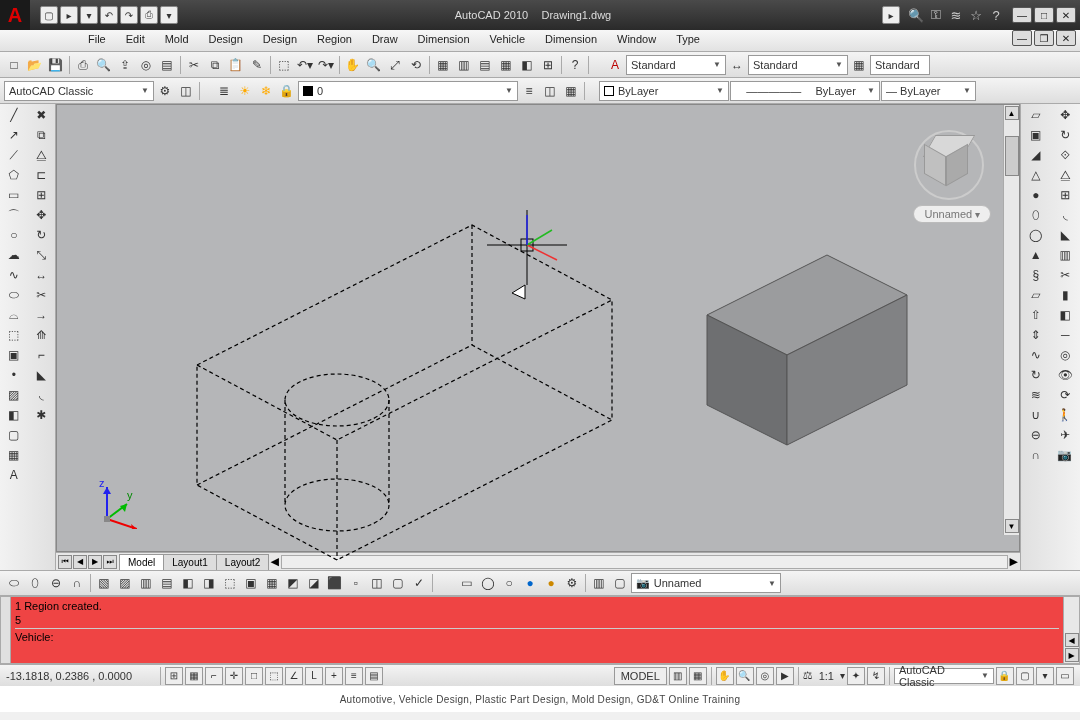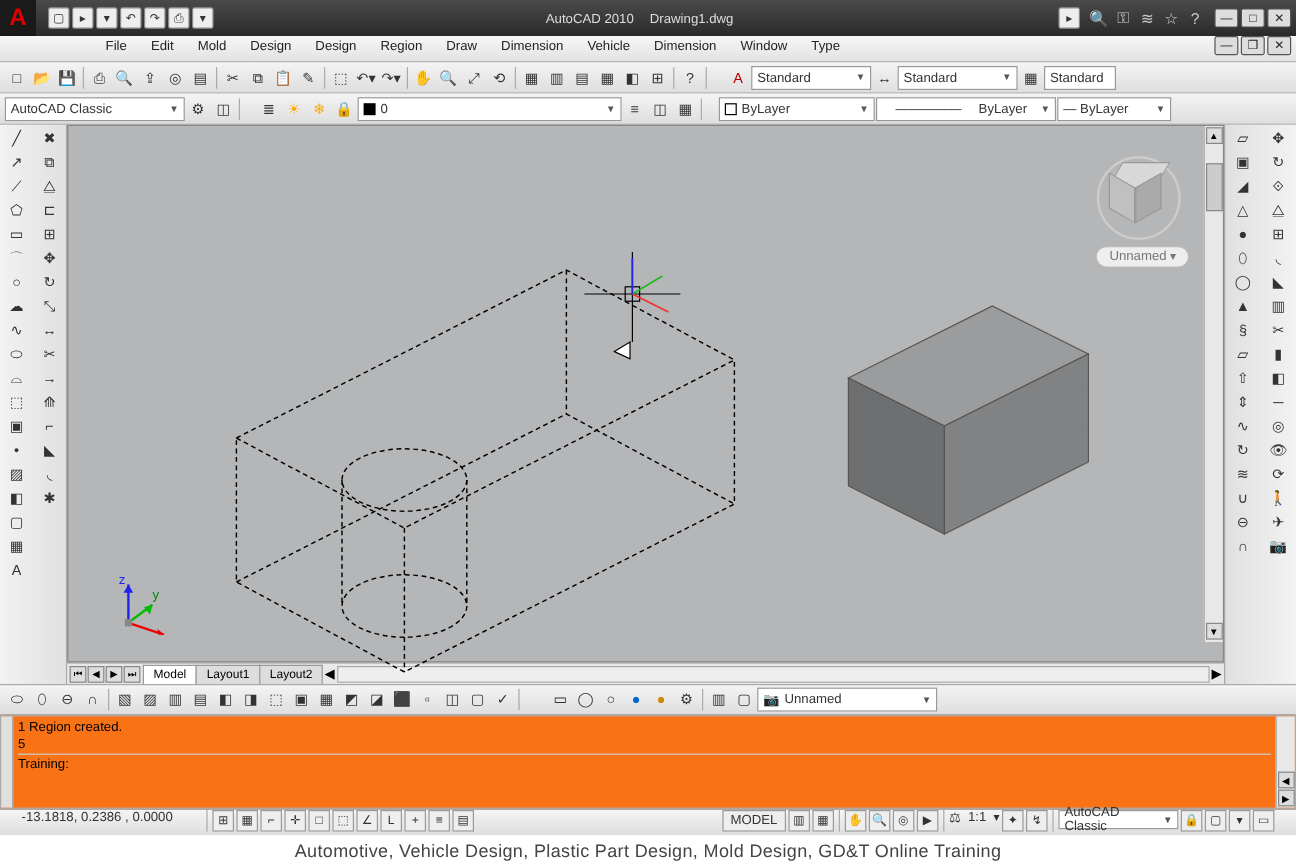--- a/index.html
+++ b/index.html
@@ -48,28 +48,28 @@
 .cube-top{width:40px;height:22px;transform:skewX(-30deg);left:5px;top:0}
 .cube-left{width:22px;height:30px;transform:skewY(30deg);left:0;top:15px;background:#c0c0c0}
 .cube-right{width:22px;height:30px;transform:skewY(-30deg);left:22px;top:15px;background:#aaa}
 .ring{width:70px;height:70px;border:2px solid #ccc;border-radius:50%;position:absolute;top:5px;left:5px}
 .unsaved-badge{position:absolute;right:28px;top:100px;background:#eee;border:1px solid #bbb;border-radius:10px;padding:2px 10px;font-size:10px;color:#777}
 .ucs-icon{position:absolute;left:30px;bottom:22px;width:50px;height:50px}
 .wireframe{position:absolute;left:80px;top:50px}
 .solid-box{position:absolute;left:620px;top:130px}
 .cursor-cross{position:absolute;left:420px;top:100px}
 .lower-toolbar{height:26px;background:linear-gradient(#f4f4f4,#dedede);border-top:1px solid #aaa;border-bottom:1px solid #aaa;display:flex;align-items:center;padding:0 4px;gap:1px}
-.cmdwin{height:78px;background:#f97316;border:1px solid #aaa;display:flex}
+.cmdwin{height:68px;background:#ef4444;border:1px solid #aaa;display:flex}
 .cmdhandle{width:10px;background:#e0e0e0;border-right:1px solid #aaa}
 .cmdtext{flex:1;padding:2px 4px;font-family:"Courier New",monospace;font-size:12px;color:#000;line-height:14px}
 .cmd-scroll{width:16px;display:flex;flex-direction:column;justify-content:flex-end;background:#e8e8e8;border-left:1px solid #aaa}
 .cmd-scroll .arr{width:14px;height:14px;background:#ddd;border:1px solid #888;margin:0 auto 1px;font-size:8px;display:flex;align-items:center;justify-content:center}
-.statusbar{height:22px;background:linear-gradient(#f4f4f4,#dedede);border-top:1px solid #aaa;display:flex;align-items:flex-start;padding:0 18px;gap:2px;font-size:10px;color:#333}
+.statusbar{height:22px;background:linear-gradient(#f4f4f4,#dedede);border-top:1px solid #aaa;display:flex;align-items:center;padding:0 6px;gap:2px;font-size:10px;color:#333}
 .stat-btn{width:18px;height:18px;border:1px solid #999;background:#eee;display:flex;align-items:center;justify-content:center;font-size:10px}
-.footer-ad{height:26px;background:#fff;display:flex;align-items:center;justify-content:center;font-size:15px;color:#444;letter-spacing:.3px}
+.footer-ad{height:26px;background:#fff;display:flex;align-items:center;justify-content:center;font-size:10px;color:#444;letter-spacing:.3px}
 .red-url{position:absolute;right:50px;bottom:85px;color:#d00;font-size:22px;font-weight:bold;font-style:italic}
 </style>
 </head>
 <body>
 
 <div class="titlebar">
   <div class="app-logo">A</div>
   <div class="qat">
     <div class="qat-btn">▢</div>
     <div class="qat-btn">▸</div>
@@ -419,21 +419,21 @@
       <span>Unnamed</span>
       <span class="arrow">▼</span>
   </div>
 </div>
 
 <div class="cmdwin">
   <div class="cmdhandle"></div>
   <div class="cmdtext">
     <div>1 Region created.</div>
     <div>5</div>
-    <div style="border-top:1px solid #ccc;margin-top:1px;padding-top:1px">Training:</div>
+    <div style="border-top:1px solid #ccc;margin-top:1px;padding-top:1px">Vehicle:</div>
   </div>
   <div class="cmd-scroll">
     <div class="arr">◀</div>
       <div class="arr">▶</div>
   </div>
 </div>
 
 <div class="statusbar">
   <span style="width:150px">-13.1818, 0.2386 , 0.0000</span>
   <div class="tb-sep"></div>

